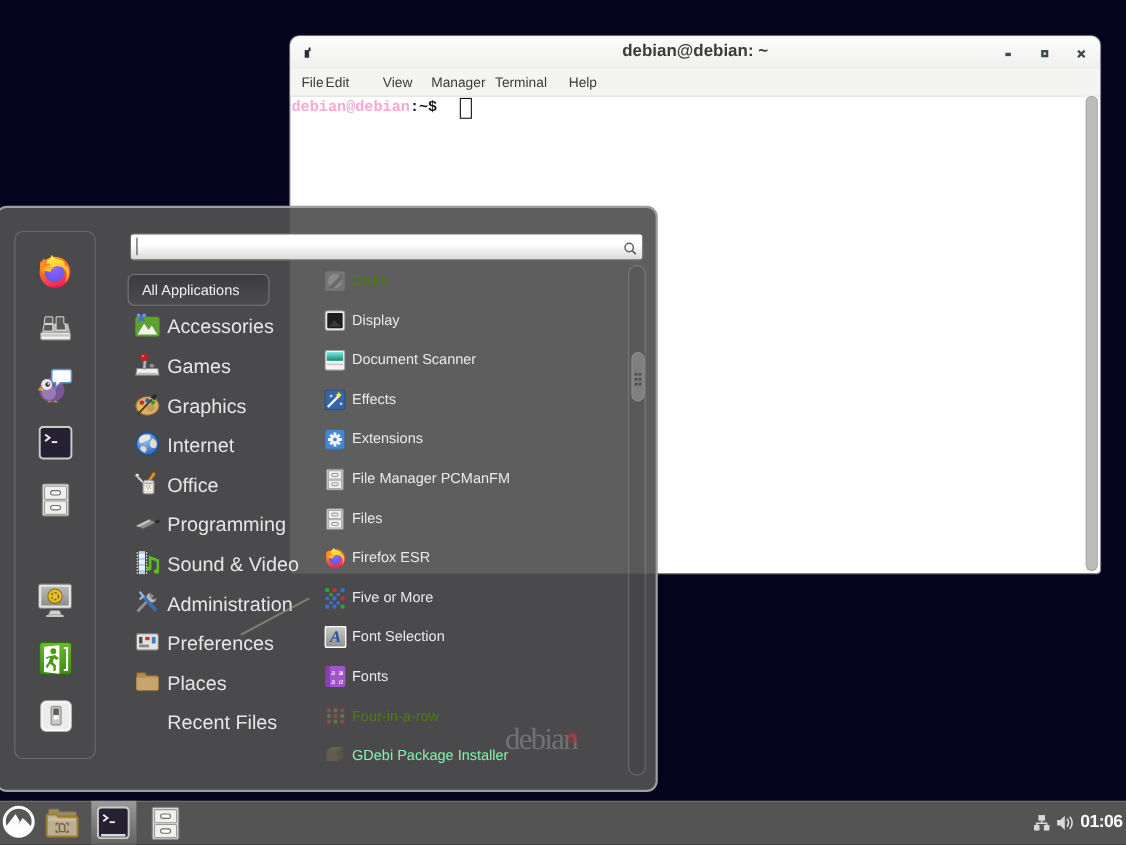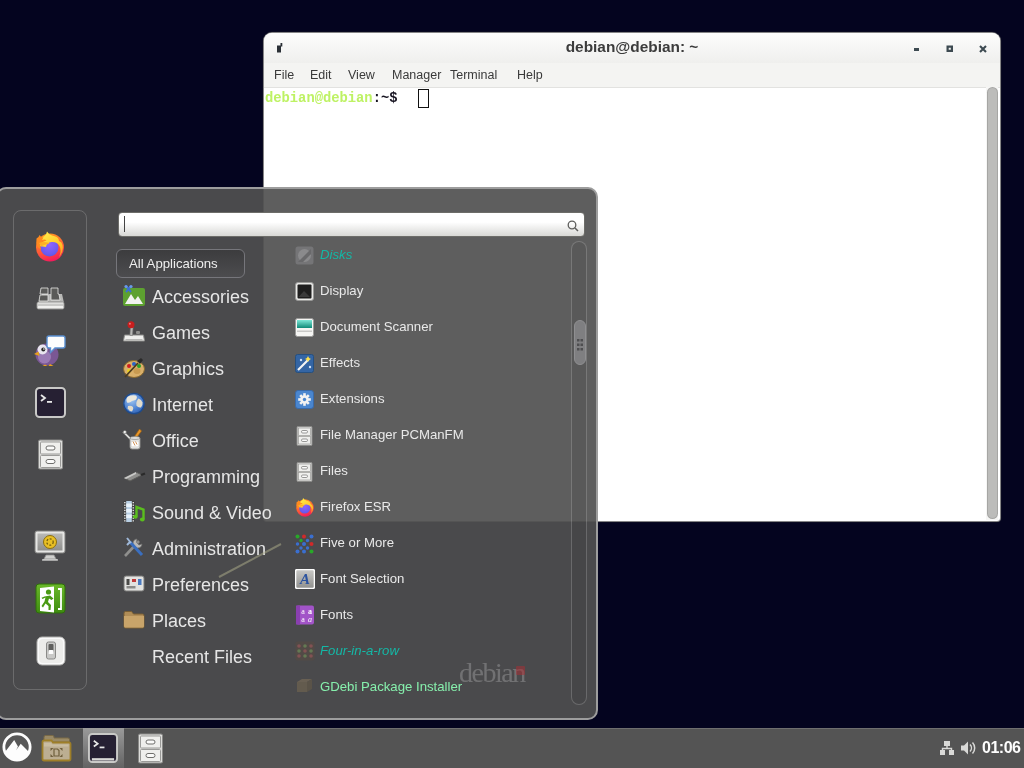--- a/index.html
+++ b/index.html
@@ -15,41 +15,41 @@
   
   #term{left:264px;top:33px;width:736px;height:488px;background:#ffffff;
         border-radius:8px 8px 3px 3px;box-shadow:0 0 0 1px rgba(155,155,152,0.85),0 0 0 2px rgba(15,15,35,0.5);}
   #titlebar{left:0;top:0;right:0;height:30px;border-radius:8px 8px 0 0;
      background:linear-gradient(#fdfdfc,#efefed);}
   #title{width:100%;text-align:center;top:5px;font-size:15.4px;font-weight:bold;color:#3c3c3c;}
   #menubar{left:0;top:30px;right:0;height:24px;background:#f4f4f2;border-bottom:1px solid #e2e2e0;}
   .mitem{top:35px;font-size:12.5px;color:#3a3a3a;}
   #prompt{left:265px;top:91px;font-family:"Liberation Mono",monospace;
           font-size:13.8px;font-weight:bold;color:#171421;white-space:pre;}
-  #prompt b{color:#bef264;margin-top:32px;}
+  #prompt b{color:#f9a8d4;margin-top:32px;}
   #cursor{left:418px;top:89px;width:9px;height:17px;border:1.5px solid #111;}
   #tscroll{left:986px;top:87px;width:12px;height:433px;background:#f6f6f5;}
   #tthumb{left:988px;top:88px;width:9px;height:430px;background:#bcbcba;border-radius:4.5px;box-shadow:0 0 0 1px #a6a6a4;}
 
   
   .wbtn{fill:#3d4a51;}
 
   
   #appmenu{left:-4px;top:187px;width:602px;height:533px;background:rgba(80,80,80,0.92);
      border:2px solid #9d9d9d;border-radius:10px;box-sizing:border-box;}
   #sidebox{left:13px;top:210px;width:72px;height:478px;border:1px solid rgba(170,170,170,0.35);border-radius:8px;}
   #searchbox{left:118px;top:212px;width:467px;height:25px;background:linear-gradient(#ffffff 40%,#d8d8d5);
      border:1px solid #6d6d69;border-radius:4px;box-sizing:border-box;}
   #searchcursor{left:124px;top:216px;width:1px;height:16px;background:#444;}
   #allapps{left:116px;top:249px;width:129px;height:29px;background:linear-gradient(rgba(28,28,30,0.30),rgba(95,95,100,0.10));
      border:1px solid #76767b;border-radius:6px;box-sizing:border-box;}
   #allapps span{position:absolute;left:12px;top:6px;font-size:13.2px;color:#eeeeee;}
   .cat{position:absolute;font-size:18px;color:#e6e6e6;}
   .app{position:absolute;font-size:13.2px;color:#e9e9e9;}
-  .dim1{color:#14b8a6;font-style:italic;}
+  .dim1{color:#4d7c0f;}
   .dim2{color:#86efac;}
   #mscrolltrack{left:571px;top:241px;width:16px;height:464px;border:1px solid rgba(210,210,210,0.25);border-radius:8px;box-sizing:border-box;background:rgba(0,0,0,0.05);}
   #mthumb{left:574px;top:320px;width:12px;height:45px;background:#7f7f81;border-radius:6px;border:1px solid #8f8f91;box-sizing:border-box;}
 
   
   #taskbar{left:0;top:728px;width:1024px;height:40px;background:#545454;border-top:1px solid #6f6f6f;}
   #termbtn{left:83px;top:728px;width:41px;height:40px;background:linear-gradient(#9a9a9a,#636363);}
   #clock{left:982px;top:739px;font-size:16px;font-weight:bold;color:#fdfdfd;letter-spacing:-0.5px;}
 </style>
 </head>
@@ -70,21 +70,21 @@
       <rect x="1" y="1" width="5" height="3" class="wbtn"></rect>
     </svg>
     <svg class="abs" style="left:682px;top:12px" width="8" height="8">
       <path d="M0.5 0.5h6.5v6.5h-6.5z M2.7 2.7v2.1h2.1v-2.1z" fill-rule="evenodd" class="wbtn"></path>
     </svg>
     <svg class="abs" style="left:715px;top:12px" width="8" height="8">
       <path d="M1 1 L7 7 M7 1 L1 7" stroke="#3d4a51" stroke-width="2.1"></path>
     </svg>
     <div id="menubar" class="abs"></div>
     <div class="mitem abs" style="left:10px">File</div>
-    <div class="mitem abs" style="left:46px">Edit</div>
+    <div class="mitem abs" style="left:32px">Edit</div>
     <div class="mitem abs" style="left:84px">View</div>
     <div class="mitem abs" style="left:128px">Manager</div>
     <div class="mitem abs" style="left:186px">Terminal</div>
     <div class="mitem abs" style="left:253px">Help</div>
   </div>
   <div id="prompt" class="abs"><b>debian@debian</b>:~$</div>
   <div id="cursor" class="abs"></div>
   <div id="tscroll" class="abs"></div>
   <div id="tthumb" class="abs"></div>
 

